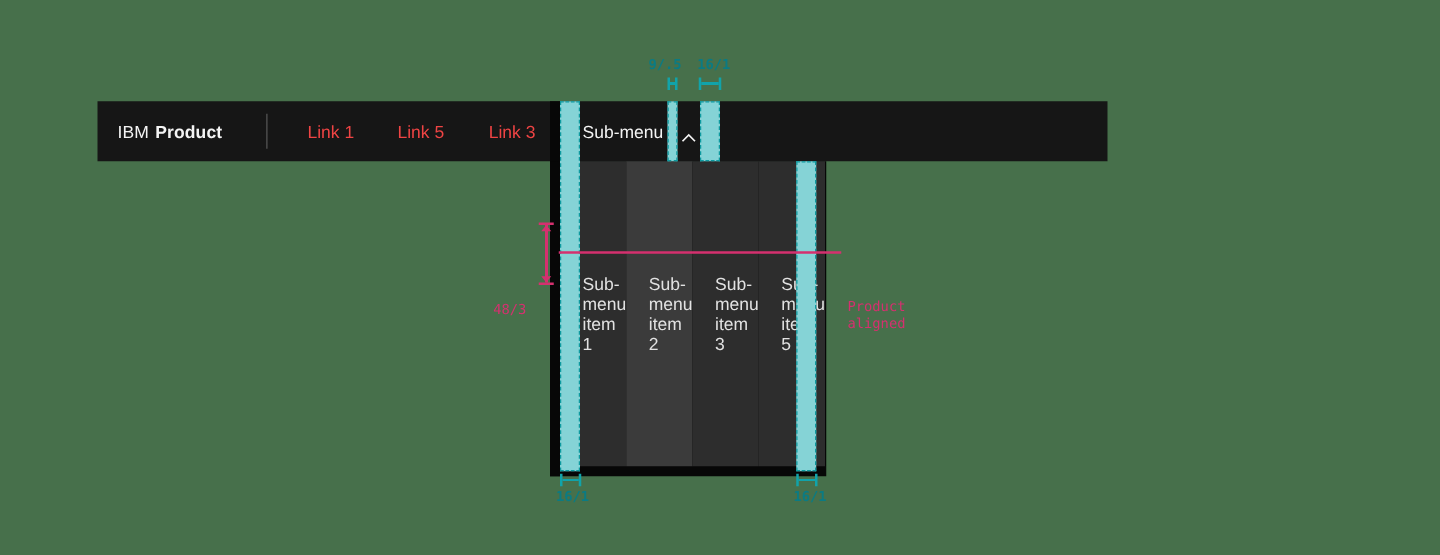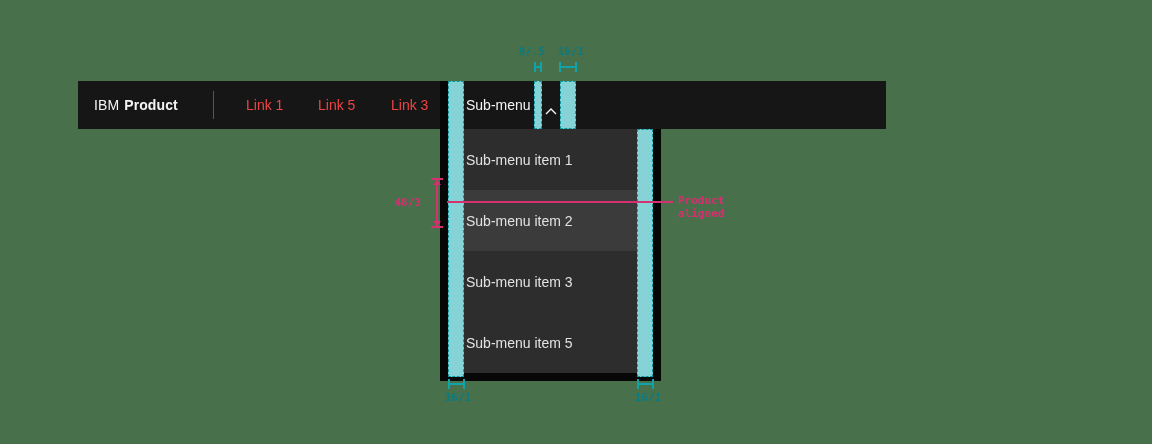--- a/index.html
+++ b/index.html
@@ -33,21 +33,21 @@
     font-size:14px;color:#f4f4f4;
   }
   .chevron{
     position:absolute;left:467px;top:20px;width:12px;height:8px;
   }
   
   .drop-shadow-col{position:absolute;left:440px;top:81px;width:8px;height:300px;background:#070707;}
   .drop-container{position:absolute;left:440px;top:129px;width:221px;height:252px;background:#070707;}
   .menu{
     position:absolute;left:448px;top:129px;width:205px;height:244px;
-    display:flex;flex-direction:column;
+    display:flex;
   }
   .menu .row{
     flex:1;display:flex;align-items:center;padding-left:18px;
     background:#2d2d2d;color:#e2e2e2;font-size:14px;
   }
   .menu .row.hl{background:#3b3b3b;}
   
   .strip{
     position:absolute;background:#85d3d6;border:1px dashed #0e9aa0;box-sizing:border-box;
   }
@@ -70,21 +70,21 @@
   .mark-16a{left:559px;top:62px;width:18px;}
   .mark-16b{left:448px;top:379px;width:17px;}
   .mark-16c{left:637px;top:379px;width:17px;}
   .lbl-8{left:512px;top:45px;width:40px;}
   .lbl-16a{left:551px;top:45px;width:40px;}
   .lbl-16b{left:438px;top:391px;width:40px;}
   .lbl-16c{left:628px;top:391px;width:40px;}
   
   .pink-label{
     position:absolute;font-family:"DejaVu Sans Mono","Liberation Mono",monospace;
-    font-size:11px;font-weight:700;color:#d5306f;white-space:nowrap;
+    font-size:11px;font-weight:400;color:#d5306f;white-space:nowrap;margin-top:45px;
   }
   .lbl-48{left:385px;top:196px;width:36px;text-align:right;}
   .lbl-center{left:678px;top:194px;width:58px;white-space:normal;line-height:13px;}
   .pink-hline{position:absolute;left:447px;top:201px;width:226px;height:2px;background:#d5306f;}
   .vbracket{
     position:absolute;left:431px;top:178px;width:12px;height:50px;color:#d5306f;
     border-top:2px solid currentColor;border-bottom:2px solid currentColor;
     background:linear-gradient(to right, transparent 5px, currentColor 5px, currentColor 7px, transparent 7px);
     box-sizing:border-box;
   }

